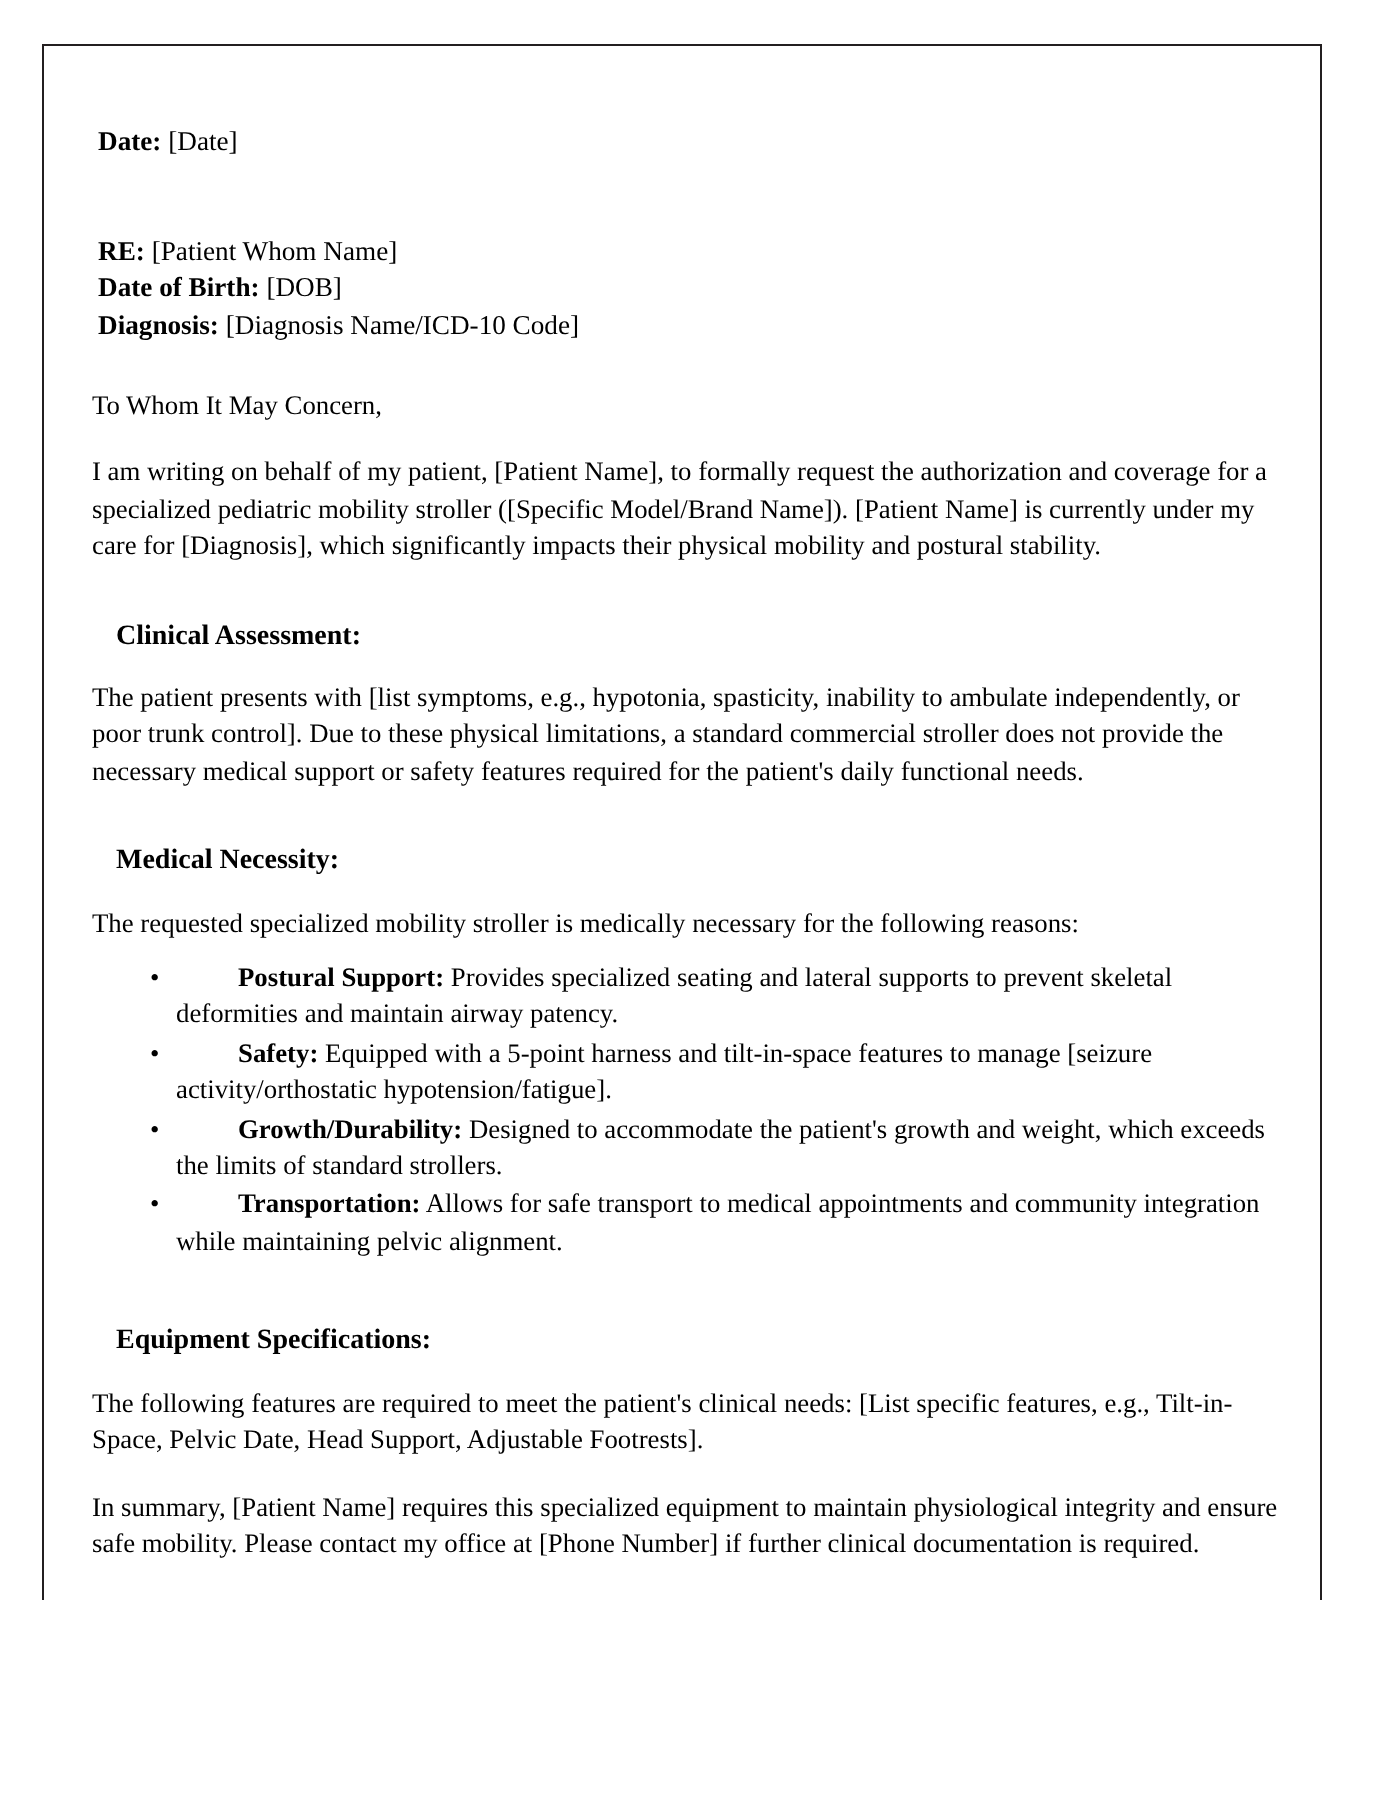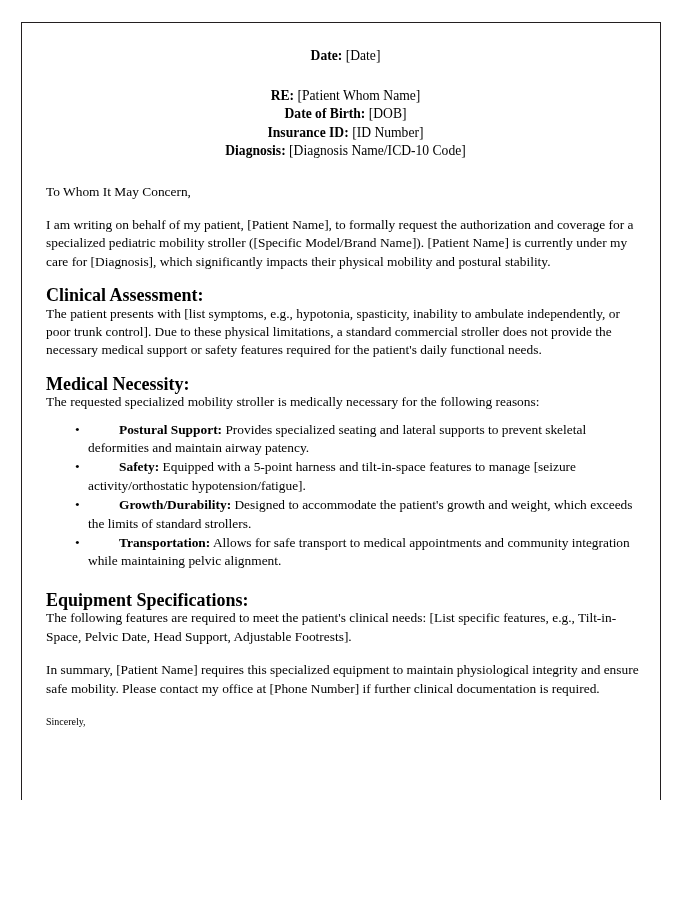--- a/index.html
+++ b/index.html
@@ -33,24 +33,23 @@
   }
 
   #letter-body {
     position: absolute;
     left: 24px;
     top: 22px;
     width: 596px;
   }
 
   .hdr-block {
-    margin: 2px 0 0 3px;
+    margin: 17px 0 0 3px;
     font-size: 13.6px;
     line-height: 18.6px;
-    text-align: center;
   }
   .hdr-line {
     white-space: nowrap;
   }
   .hdr-line .lbl {
     font-weight: bold;
   }
 
   .spacer-sm { height: 15px; }
   .spacer-md { height: 19px; }
@@ -63,24 +62,24 @@
   }
 
   .para {
     font-size: 13.4px;
     line-height: 18.4px;
     margin: 0;
     text-align: left;
   }
 
   .sec-head {
-    font-size: 18px;
+    font-size: 14px;
     line-height: 18.4px;
     font-weight: bold;
-    margin: 0;
+    margin: 12px;
   }
 
   ul.reasons {
     margin: 9px 0 0 0;
     padding: 0 0 0 42px;
     list-style: none;
   }
   ul.reasons li {
     position: relative;
     font-size: 13.4px;
@@ -114,21 +113,20 @@
 
     <div class="hdr-block">
       <div class="hdr-line"><span class="lbl">Date:</span> <span>[Date]</span></div>
     </div>
 
     <div class="spacer-md"></div>
 
     <div class="hdr-block">
       <div class="hdr-line"><span class="lbl">RE:</span> <span>[Patient Whom Name]</span></div>
       <div class="hdr-line"><span class="lbl">Date of Birth:</span> <span>[DOB]</span></div>
-      <div class="hdr-line"><span class="lbl">Insurance ID:</span> <span>[ID Number]</span></div>
       <div class="hdr-line"><span class="lbl">Diagnosis:</span> <span>[Diagnosis Name/ICD-10 Code]</span></div>
     </div>
 
     <div class="spacer-lg"></div>
 
     <p class="salutation">To Whom It May Concern,</p>
 
     <div class="spacer-sm"></div>
 
     <p class="para">I am writing on behalf of my patient, [Patient Name], to formally request the authorization and coverage for a specialized pediatric mobility stroller ([Specific Model/Brand Name]). [Patient Name] is currently under my care for [Diagnosis], which significantly impacts their physical mobility and postural stability.</p>

